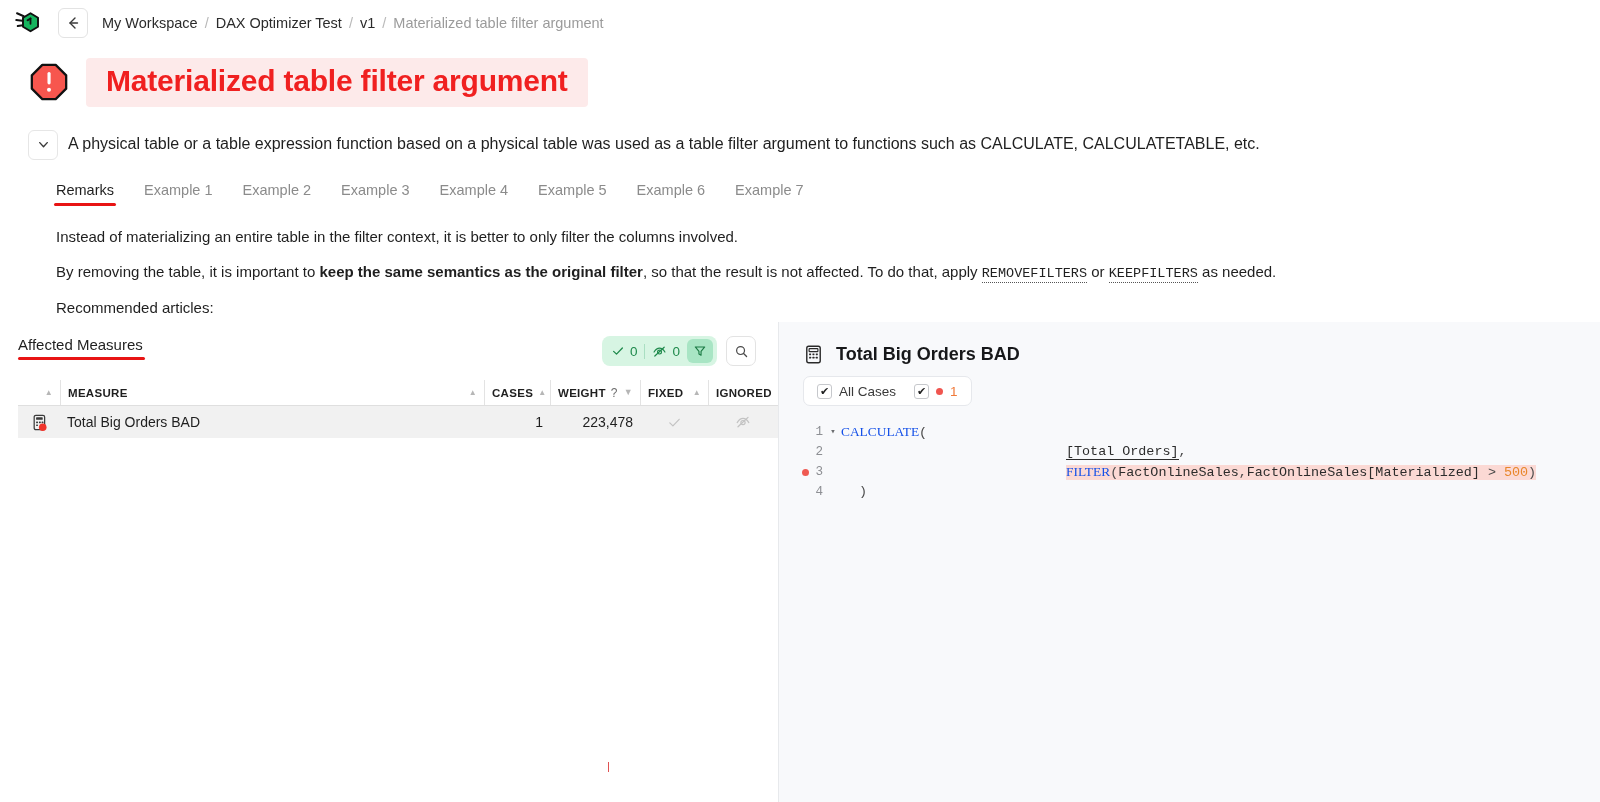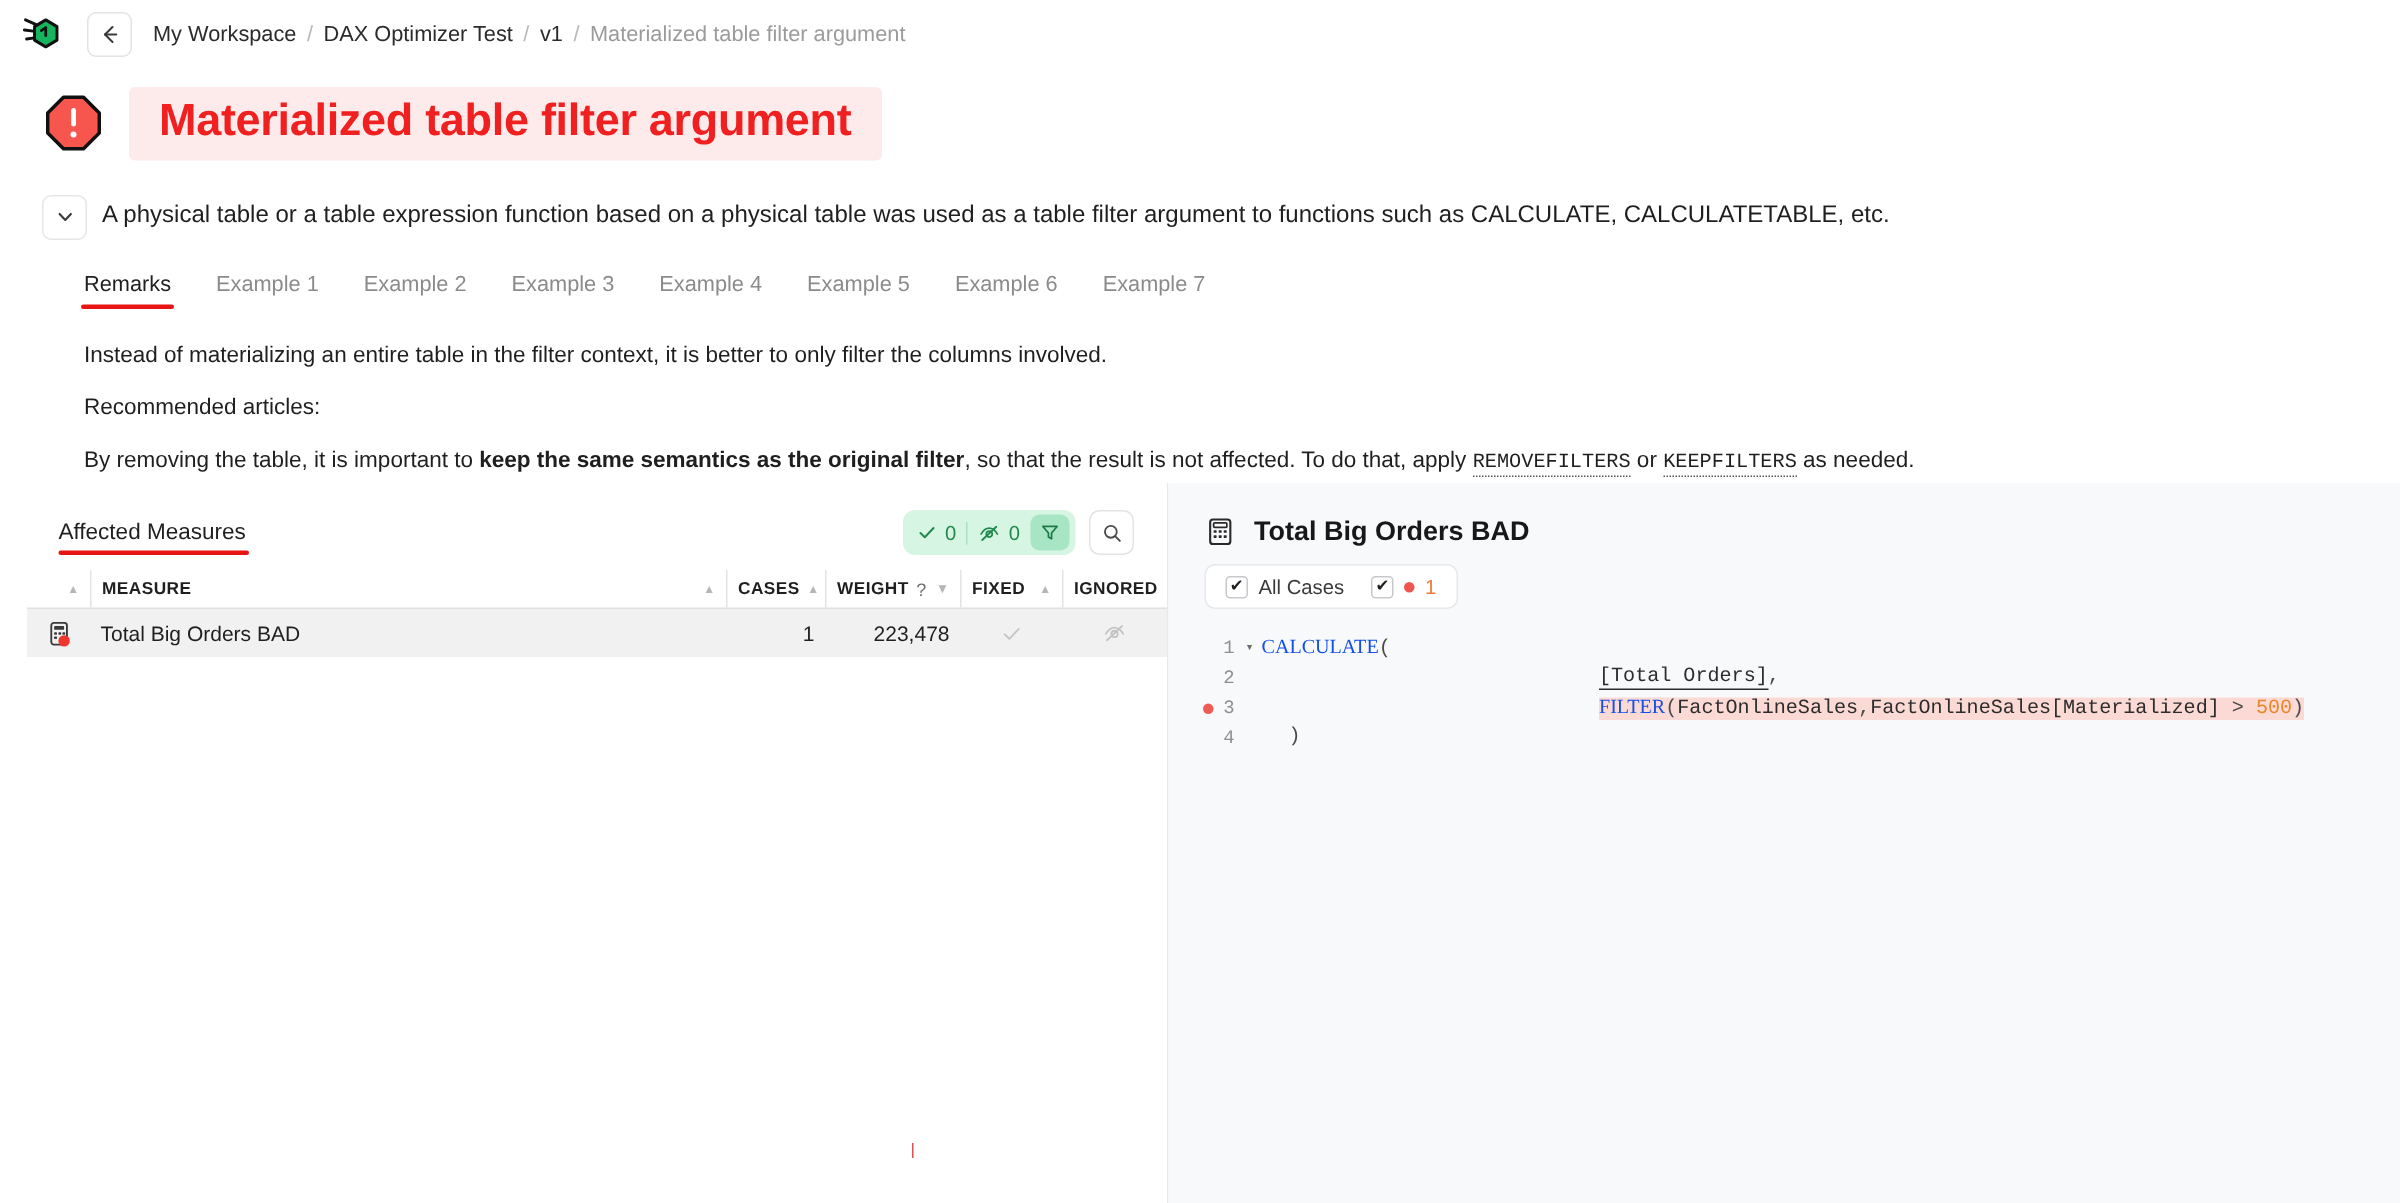--- a/index.html
+++ b/index.html
@@ -110,24 +110,23 @@
     top: 322px; left: 0;
     width: 1600px; height: 480px;
     display: flex;
   }
   .left-pane { width: 778px; height: 100%; background: #fff; position: relative; }
   .divider { width: 1px; background: #e7e9ec; height: 100%; }
   .right-pane { flex: 1; height: 100%; background: #f8f9fb; position: relative; }
 
   
   .am-head {
-    display: flex; align-items: flex-end;
+    display: flex; align-items: flex-start;
     padding: 14px 22px 0 18px;
     height: 48px;
-    margin-left: 21px;
   }
   .am-title {
     font-size: 15px; color: #1f1f1f;
     position: relative; padding-bottom: 7px;
   }
   .am-title::after {
     content: "";
     position: absolute; left: 0; right: -2px; bottom: 0;
     height: 3px; background: #e81414; border-radius: 2px;
   }
@@ -317,22 +316,22 @@
   <div class="tab">Example 2</div>
   <div class="tab">Example 3</div>
   <div class="tab">Example 4</div>
   <div class="tab">Example 5</div>
   <div class="tab">Example 6</div>
   <div class="tab">Example 7</div>
 </div>
 
 <div class="remarks">
   <p>Instead of materializing an entire table in the filter context, it is better to only filter the columns involved.</p>
+  <p><span>By removing the table, it is important to </span><b>keep the same semantics as the original filter</b><span>, so that the result is not affected. To do that, apply </span><span class="code-inline">REMOVEFILTERS</span><span> or </span><span class="code-inline">KEEPFILTERS</span><span> as needed.</span></p>
   <p>Recommended articles:</p>
-  <p><span>By removing the table, it is important to </span><b>keep the same semantics as the original filter</b><span>, so that the result is not affected. To do that, apply </span><span class="code-inline">REMOVEFILTERS</span><span> or </span><span class="code-inline">KEEPFILTERS</span><span> as needed.</span></p>
 </div>
 
 <div class="split">
 
   <div class="left-pane">
     <div class="am-head">
       <div class="am-title">Affected Measures</div>
       <div class="am-actions">
         <div class="stat-pill">
           <div class="stat-item">

